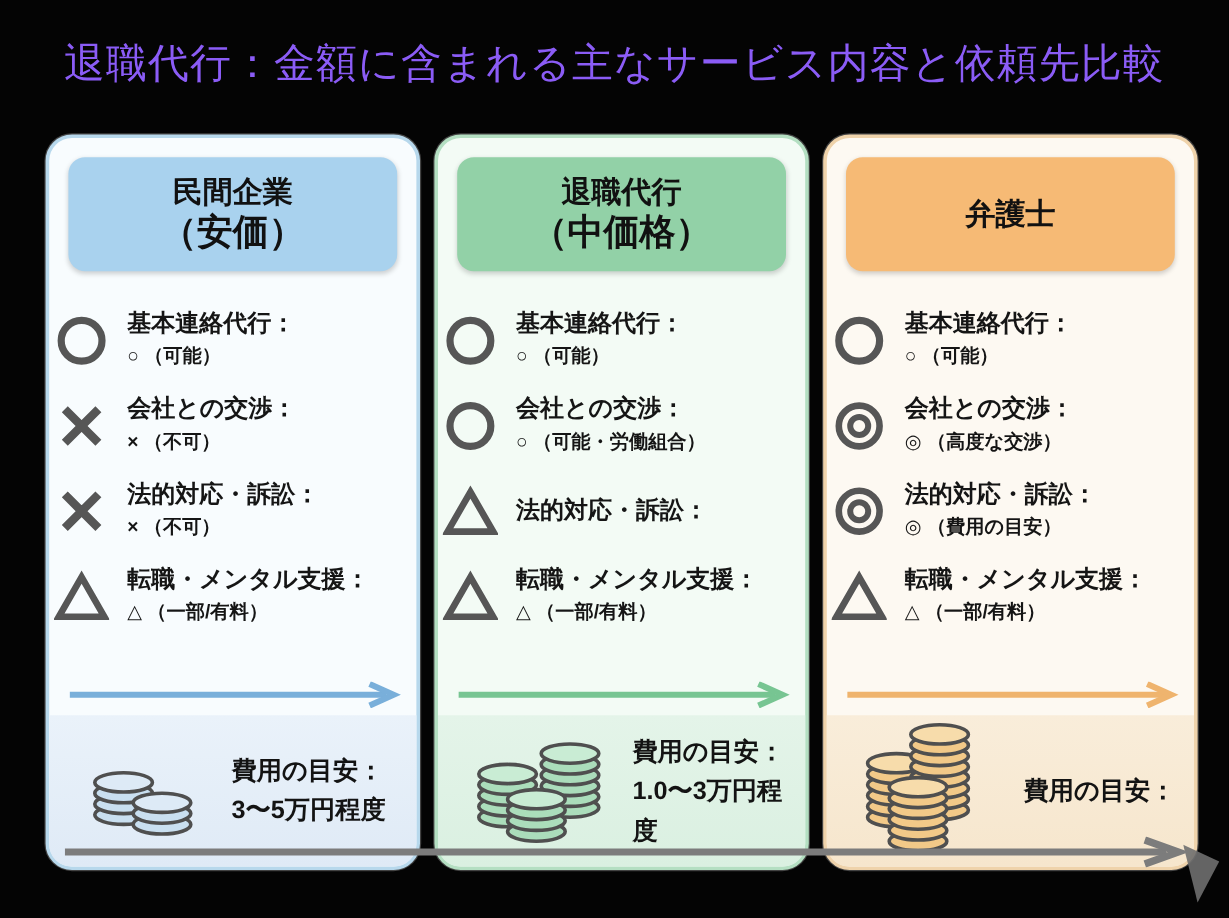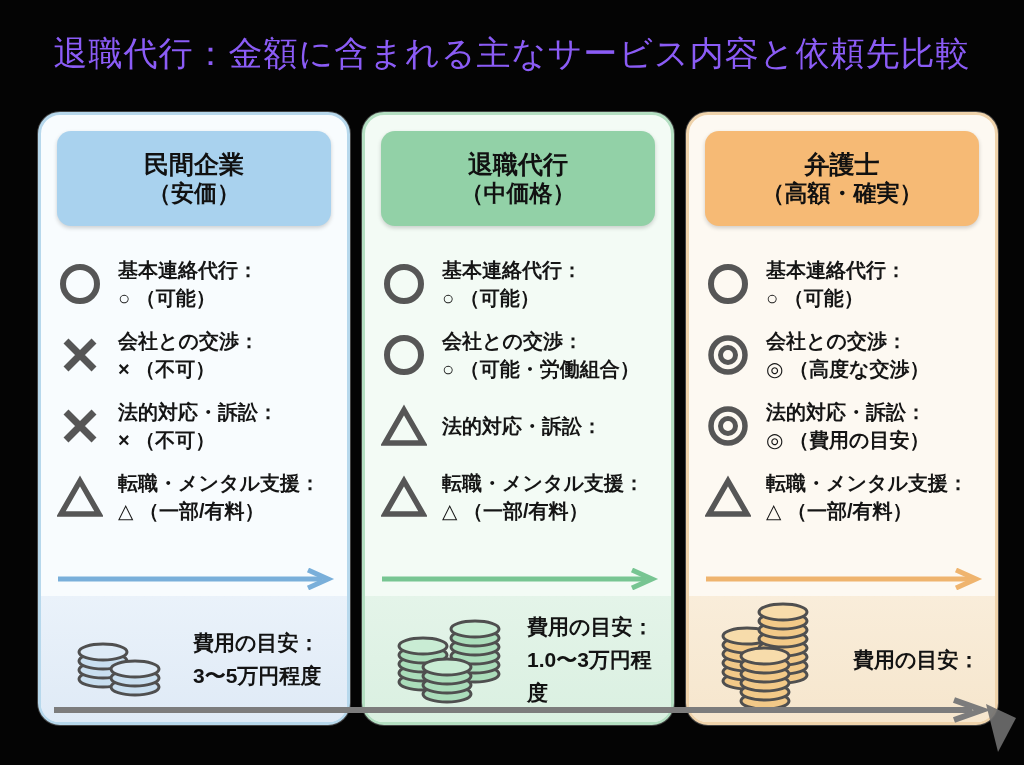--- a/index.html
+++ b/index.html
@@ -23,28 +23,28 @@
   .card.c0 { --hdr:#a9d2ee; --bg:#f8fcfe; --bd:#b7d8ec; --panel:#eaf2fa; --panel2:#dfeaf6; --arrow:#79afda; }
   .card.c1 { --hdr:#92d1a7; --bg:#f3fbf5; --bd:#b4dfc2; --panel:#e4f4e9; --panel2:#daf0e1; --arrow:#77c592; }
   .card.c2 { --hdr:#f6ba75; --bg:#fdf9f2; --bd:#efd3ab; --panel:#f9edda; --panel2:#f6e6cd; --arrow:#efb46e; }
 
   .card-header {
     margin:16px 16px 0; height:95px; border-radius:14px; background:var(--hdr);
     display:flex; flex-direction:column; align-items:center; justify-content:center;
     box-shadow:0 2px 4px rgba(0,0,0,.18);
   }
   .card-header .t1 { font-size:25px; font-weight:800; color:#111; line-height:1.2;text-align:right; }
-  .card-header .t2 { font-size:23px; font-weight:800; color:#111; line-height:1.25; }
-
-  .items { margin-top:30px; padding:0 8px 0 16px; }
+  .card-header .t2 { font-size:30px; font-weight:800; color:#111; line-height:1.25; }
+
+  .items { margin-top:30px; padding:0 8px 0 4px; }
   .item { display:flex; align-items:center; min-height:56px; margin-bottom:15px; }
   .sym { width:46px; height:46px; flex:0 0 46px; margin-right:15px; display:flex; align-items:center; justify-content:center; }
   .sym svg { display:block; }
   .item .lbl { font-size:20px; font-weight:800; color:#151515; line-height:28px; }
-  .item .val { font-size:20px; font-weight:700; color:#151515; line-height:28px; }
+  .item .val { font-size:16px; font-weight:700; color:#151515; line-height:28px; }
 
   .price-arrow { margin:28px 0 0 17px; height:22px; }
 
   .cost-panel {
     flex:1; margin-top:6px; border-radius:0 0 18px 18px;
     background:linear-gradient(180deg,var(--panel),var(--panel2));
     display:flex; align-items:center; padding-left:30px; gap:22px;
   }
   .coins { display:block; }
   .cost-text div { font-size:21px; font-weight:800; color:#131313; line-height:33px; }
@@ -208,21 +208,20 @@
         <div class="cost-text">
           <div>費用の目安：</div>
           <div>1.0〜3万円程度</div>
         </div>
       </div>
     </section>
 
     <section class="card c2">
       <div class="card-header">
         <div class="t1">弁護士</div>
-        <div class="t2">（高額・確実）</div>
       </div>
       <div class="items">
         <div class="item">
           <span class="sym">
               <svg width="46" height="46" viewBox="0 0 46 46">
                 <circle cx="23" cy="23" r="17" fill="none" stroke="#565656" stroke-width="6"></circle>
               </svg>
             </span>
           <div class="txt">
             <div class="lbl">基本連絡代行：</div>

